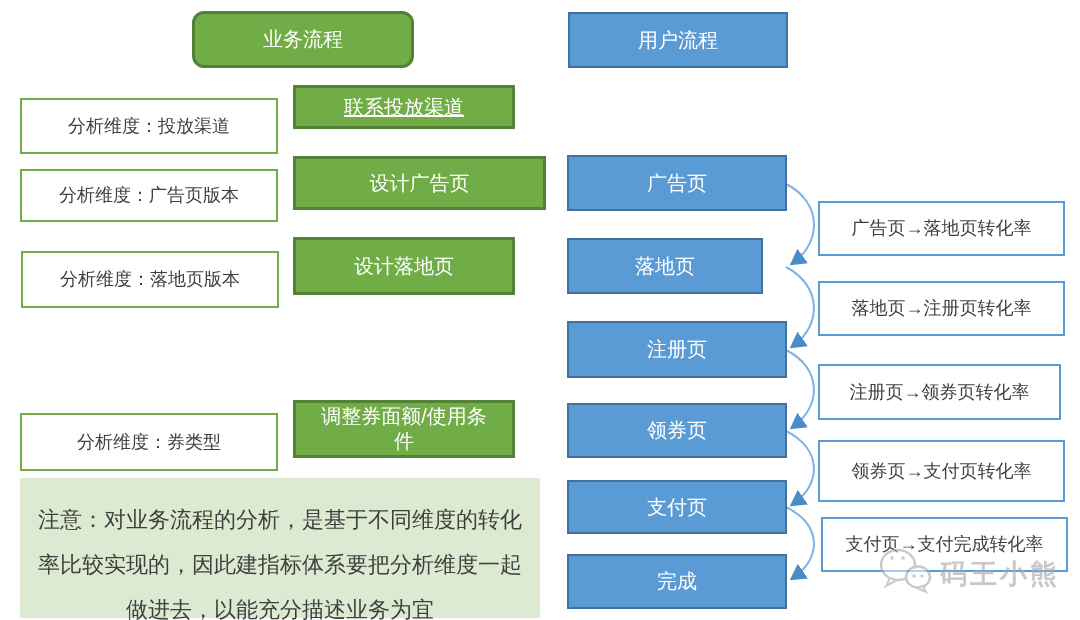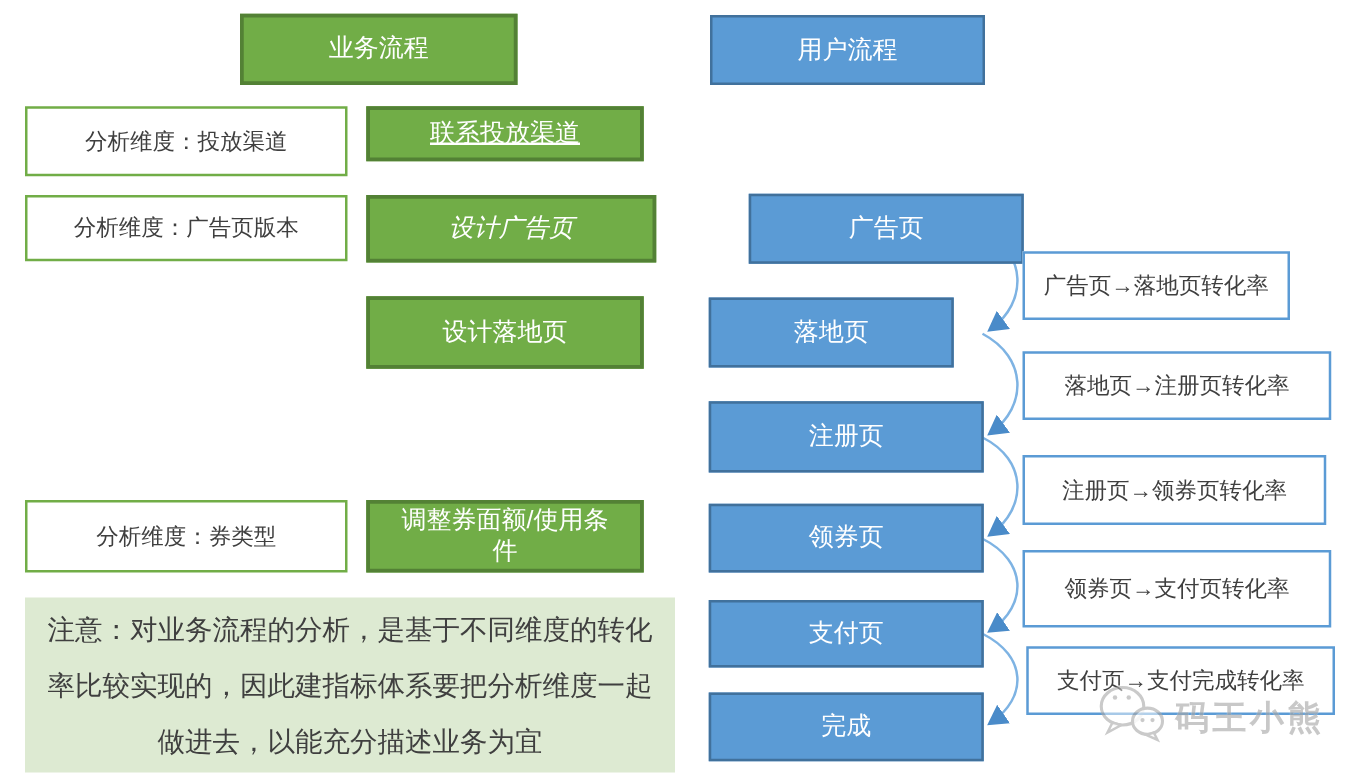--- a/index.html
+++ b/index.html
@@ -11,29 +11,29 @@
   }
   *{box-sizing:border-box;margin:0;padding:0;}
   html,body{width:1080px;height:620px;overflow:hidden;background:#ffffff;
     font-family:"Liberation Sans","DejaVu Sans",sans-serif;}
   .stage{position:relative;width:1080px;height:620px;}
   .box{position:absolute;display:flex;align-items:center;justify-content:center;
     text-align:center;line-height:1.25;}
   .green-solid{background:var(--green);border:3px solid var(--green-border);
     color:#ffffff;font-size:20px;}
   .green-outline{background:#ffffff;border:2px solid var(--green);
-    color:var(--text-dark);font-size:18px;}
+    color:var(--text-dark);font-size:18px;margin-top:13px;}
   .blue-solid{background:var(--blue);border:2px solid var(--blue-border);
     color:#ffffff;font-size:20px;}
   .blue-outline{background:#ffffff;border:2px solid var(--blue);
     color:var(--text-dark);font-size:18px;}
   .action{padding:0 18px;}
   .note{position:absolute;left:20px;top:478px;width:520px;height:140px;
     background:var(--note-bg);color:var(--text-dark);font-size:22px;
-    line-height:45px;text-align:center;padding:3px 10px;}
+    line-height:45px;text-align:center;padding:19px 10px;}
   svg.arrows{position:absolute;left:0;top:0;width:1080px;height:620px;
     pointer-events:none;}
   svg.arrows path.arc{fill:none;stroke:var(--arrow);stroke-width:2;}
   svg.arrows .head{fill:var(--arrow-head);}
   .watermark{position:absolute;left:876px;top:544px;width:200px;height:60px;
     display:flex;align-items:center;opacity:0.62;}
   .watermark .wm-text{color:var(--watermark);font-size:27px;letter-spacing:3px;
     font-weight:bold;text-shadow:0 0 1px #ffffff;white-space:nowrap;}
 </style>
 </head>
@@ -47,45 +47,46 @@
         <path class="head" d="M0,0 L8,4.5 L0,9 z"></path>
       </marker>
     </defs>
     <path class="arc" d="M786,184 C822,202 822,242 793,263" marker-end="url(#ah)"></path>
     <path class="arc" d="M786,267 C822,286 822,325 793,346" marker-end="url(#ah)"></path>
     <path class="arc" d="M786,350 C822,368 822,406 793,427" marker-end="url(#ah)"></path>
     <path class="arc" d="M786,431 C822,449 822,484 793,504" marker-end="url(#ah)"></path>
     <path class="arc" d="M786,507 C822,525 822,558 793,578" marker-end="url(#ah)"></path>
   </svg>
 
-  <div class="box green-solid" style="left:192px;top:11px;width:222px;height:57px;">业务流程</div>
+  <div class="box green-solid" style="left:192px;top:11px;width:222px;height:57px;border-radius:12px;">业务流程</div>
 
   <div class="box green-outline" style="left:20px;top:85px;width:258px;height:56px;">分析维度：投放渠道</div>
   <div class="box green-solid action" style="left:293px;top:85px;width:222px;height:44px;text-decoration:underline;">联系投放渠道</div>
 
   <div class="box green-outline" style="left:20px;top:156px;width:258px;height:53px;">分析维度：广告页版本</div>
-  <div class="box green-solid action" style="left:293px;top:156px;width:232px;height:54px;font-style:italic;">设计广告页</div>
+  <div class="box green-solid action" style="left:293px;top:156px;width:253px;height:54px;">设计广告页</div>
 
+  <div class="box green-outline" style="left:21px;top:238px;width:258px;height:57px;">分析维度：落地页版本</div>
   <div class="box green-outline" style="left:20px;top:400px;width:258px;height:58px;">分析维度：券类型</div>
 
   <div class="box green-solid action" style="left:293px;top:237px;width:222px;height:58px;">设计落地页</div>
   <div class="box green-solid action" style="left:293px;top:400px;width:222px;height:58px;">调整券面额/使用条件</div>
 
   <div class="note">注意：对业务流程的分析，是基于不同维度的转化率比较实现的，因此建指标体系要把分析维度一起做进去，以能充分描述业务为宜</div>
 
   <div class="box blue-solid" style="left:568px;top:12px;width:220px;height:56px;">用户流程</div>
 
-  <div class="box blue-solid" style="left:567px;top:155px;width:220px;height:56px;margin-left:32px;">广告页</div>
+  <div class="box blue-solid" style="left:567px;top:155px;width:220px;height:56px;">广告页</div>
   <div class="box blue-solid" style="left:567px;top:238px;width:196px;height:56px;">落地页</div>
   <div class="box blue-solid" style="left:567px;top:321px;width:220px;height:57px;">注册页</div>
   <div class="box blue-solid" style="left:567px;top:403px;width:220px;height:55px;">领券页</div>
   <div class="box blue-solid" style="left:567px;top:480px;width:220px;height:54px;">支付页</div>
   <div class="box blue-solid" style="left:567px;top:554px;width:220px;height:55px;">完成</div>
 
-  <div class="box blue-outline" style="left:818px;top:201px;width:214px;height:55px;">广告页→落地页转化率</div>
+  <div class="box blue-outline" style="left:818px;top:201px;width:247px;height:55px;">广告页→落地页转化率</div>
   <div class="box blue-outline" style="left:818px;top:281px;width:247px;height:55px;">落地页→注册页转化率</div>
   <div class="box blue-outline" style="left:818px;top:364px;width:243px;height:56px;">注册页→领券页转化率</div>
   <div class="box blue-outline" style="left:818px;top:440px;width:247px;height:62px;">领券页→支付页转化率</div>
   <div class="box blue-outline" style="left:821px;top:517px;width:247px;height:55px;">支付页→支付完成转化率</div>
 
   <div class="watermark">
     <span style="display:inline-block;margin-right:6px;">
       <svg width="58" height="52" viewBox="0 0 58 52" xmlns="http://www.w3.org/2000/svg">
         <ellipse cx="22" cy="19" rx="17" ry="15" fill="#ffffff" fill-opacity="0.75" stroke="#ABABAB" stroke-width="2.5"></ellipse>
         <path d="M14,32 L10,40 L21,34 Z" fill="#ffffff" fill-opacity="0.75" stroke="#ABABAB" stroke-width="2"></path>

